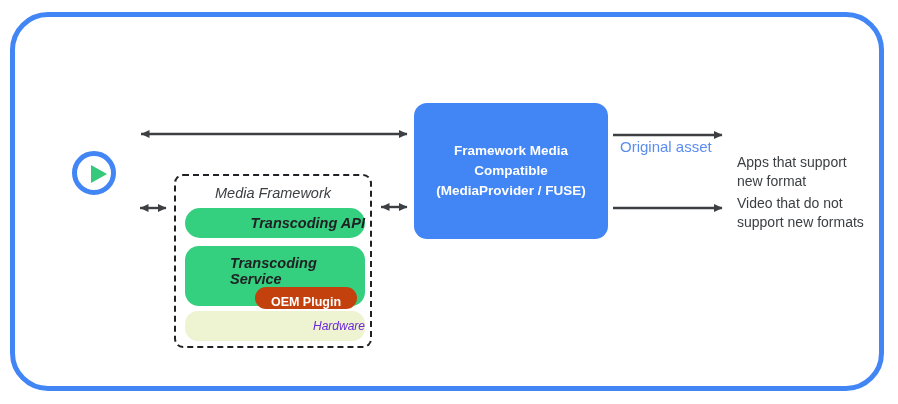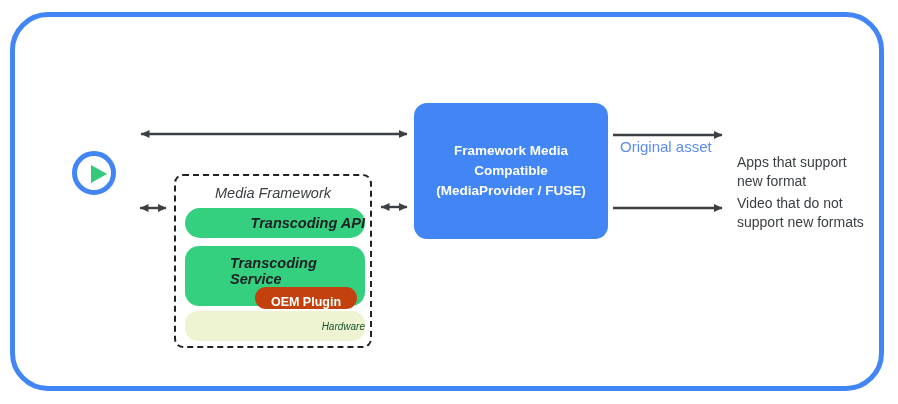--- a/index.html
+++ b/index.html
@@ -137,22 +137,22 @@
     font-weight: bold;
     color: #ffffff;
   }
   #hardware {
     left: 9px;
     top: 135px;
     width: 180px;
     height: 30px;
     background: #eef3d1;
     border-radius: 13px;
-    font-size: 10px;
-    color: #14532d;
+    font-size: 12px;
+    color: #6d28d9;
   }
 
   
   #cmt-box {
     position: absolute;
     left: 414px;
     top: 103px;
     width: 194px;
     height: 136px;
     background: #4285f4;

